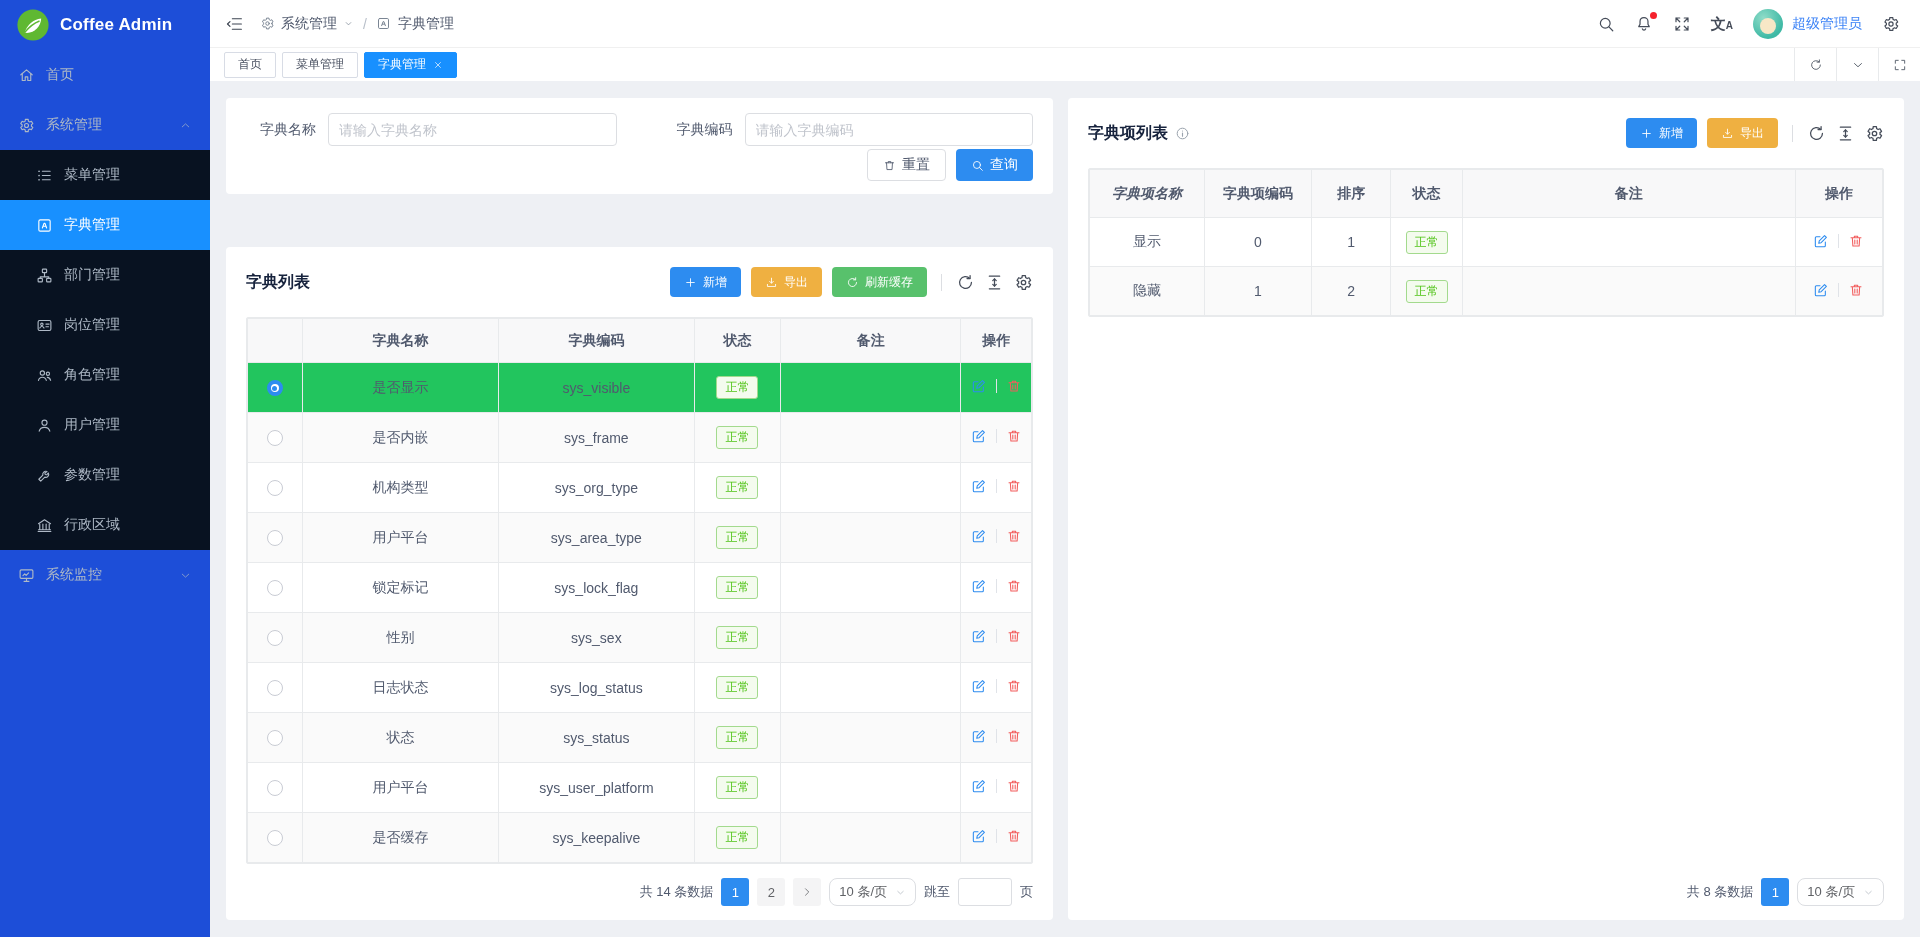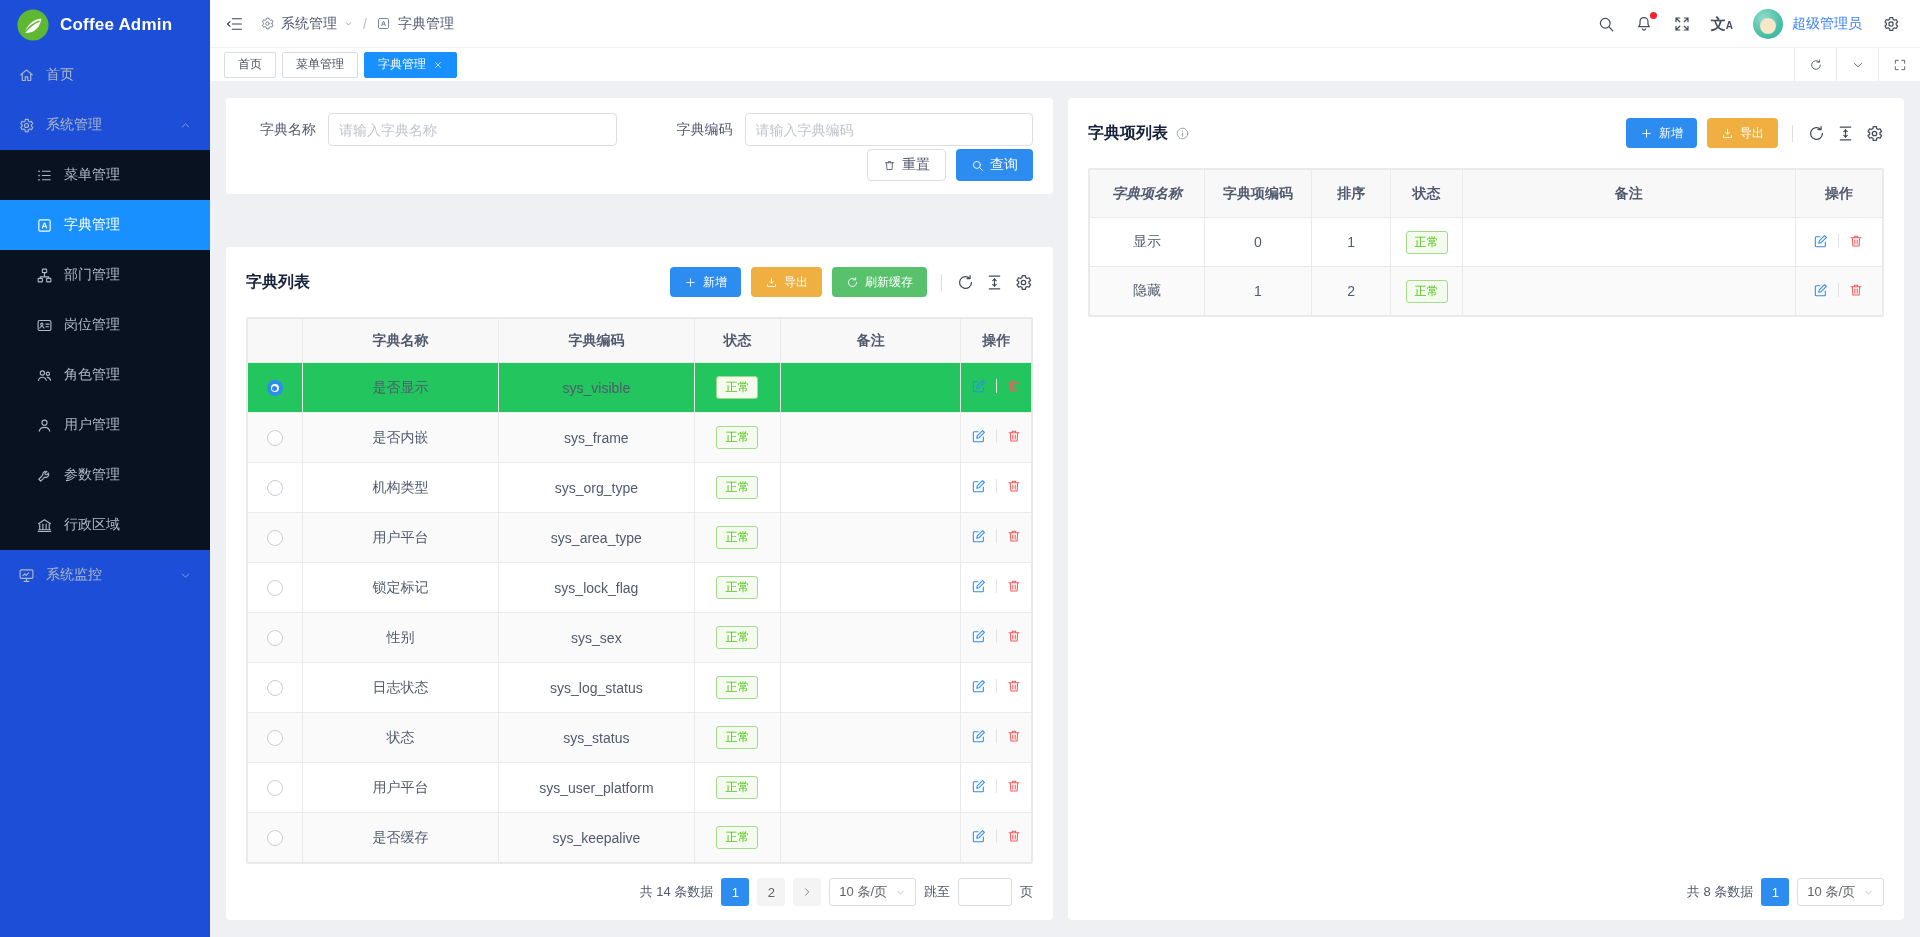--- a/index.html
+++ b/index.html
@@ -113,21 +113,21 @@
   .op { cursor:pointer; }
   .op svg { width:16px; height:16px; }
   .op-edit { color:#2d8cf0; } .op-del { color:#f25d5d; }
   .op-sep { width:1px; height:14px; background:#e0e3e8; }
 
   
   .pager { margin-top:auto; display:flex; align-items:center; justify-content:flex-end; gap:8px; padding-top:14px; font-size:13px; color:#515a6e; flex-shrink:0; }
   .pg { min-width:28px; height:28px; padding:0 6px; border:none; border-radius:3px; background:#f4f4f5; color:#606266; font-size:13px; display:inline-flex; align-items:center; justify-content:center; cursor:pointer; font-family:inherit; }
   .pg.active { background:#2d8cf0; color:#fff; }
   .pg svg { width:12px; height:12px; }
-  .size-select { height:28px; border:1px solid #dcdee2; border-radius:3px; background:#fff; display:inline-flex; align-items:center; gap:8px; padding:0 9px; color:#606266; font-size:13px; cursor:pointer; }
+  .size-select { height:28px; border:1px solid #dcdee2; border-radius:8px; background:#fff; display:inline-flex; align-items:center; gap:8px; padding:0 9px; color:#606266; font-size:13px; cursor:pointer; }
   .size-select svg { width:11px; height:11px; color:#b0b6bf; }
   .jump-input { width:54px; height:28px; border:1px solid #dcdee2; border-radius:3px; outline:none; padding:0 6px; font-size:13px; color:#515a6e; }
 </style>
 </head>
 <body>
 
 <div class="app">
 
   <aside class="sidebar">
     <div class="logo">

